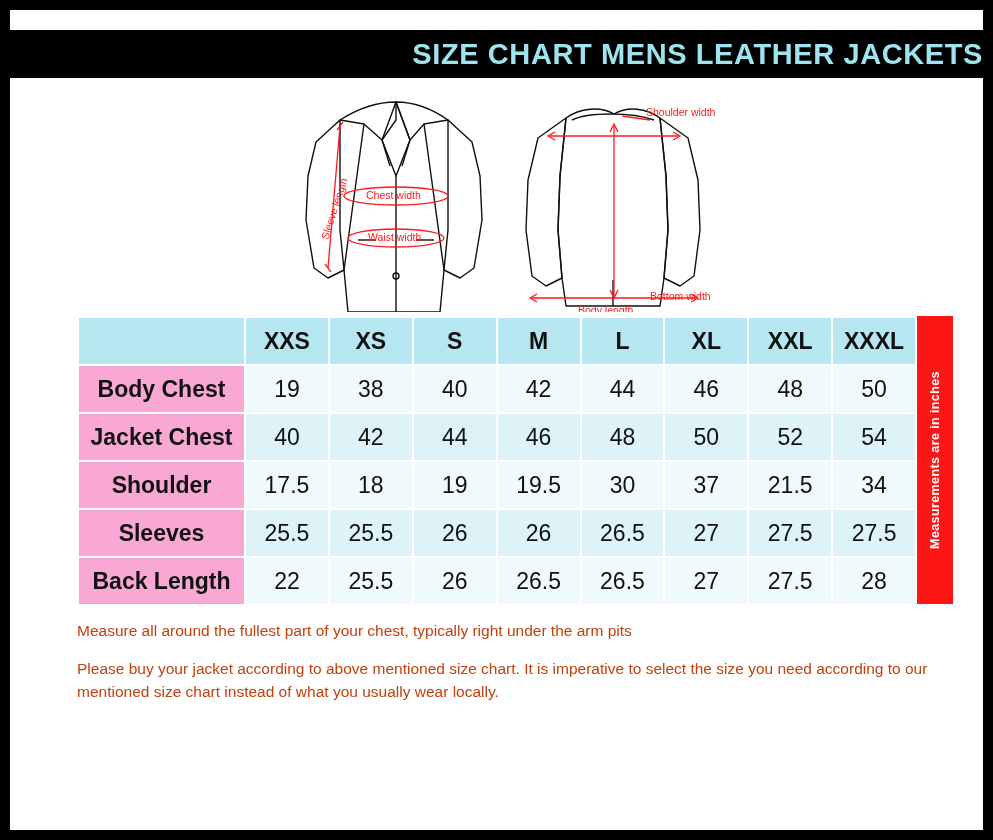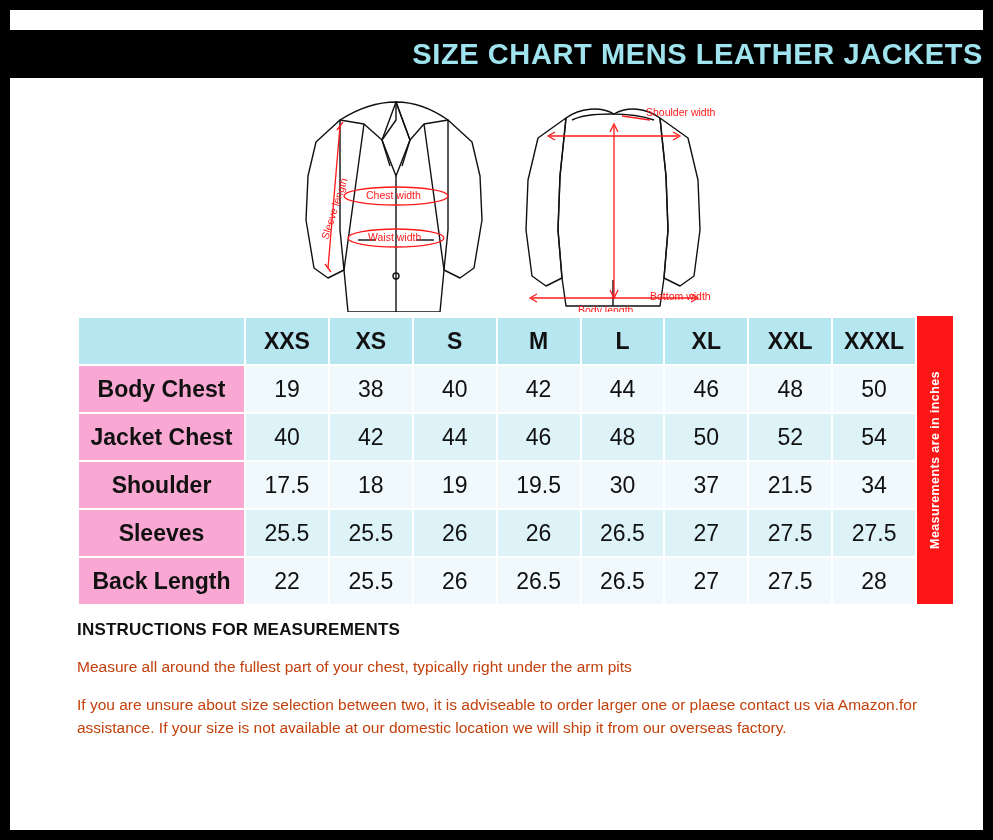--- a/index.html
+++ b/index.html
@@ -310,19 +310,18 @@
           </tr>
         </tbody>
       </table>
     </div>
 
     <div class="side-strip">
       <span>Measurements  are in inches</span>
     </div>
 
     <div class="instructions">
-      <p class="instr-title">INSTRUCTIONS FOR MEASUREMENTS</p>
       <p class="instr-p">Measure all around the fullest part of your chest, typically right under the arm pits</p>
-      <p class="instr-p">If you are unsure about size selection between two, it is adviseable to order larger one or plaese contact us via Amazon.for assistance. If your size is not available at our domestic location we will ship it from our overseas factory.</p>
+      <p class="instr-p">Please buy your jacket according to above mentioned size chart. It is imperative to select the size you need according to our mentioned size chart instead of what you  usually wear locally.</p>
     </div>
 
   </div>
 </div>
 
 </body></html>

